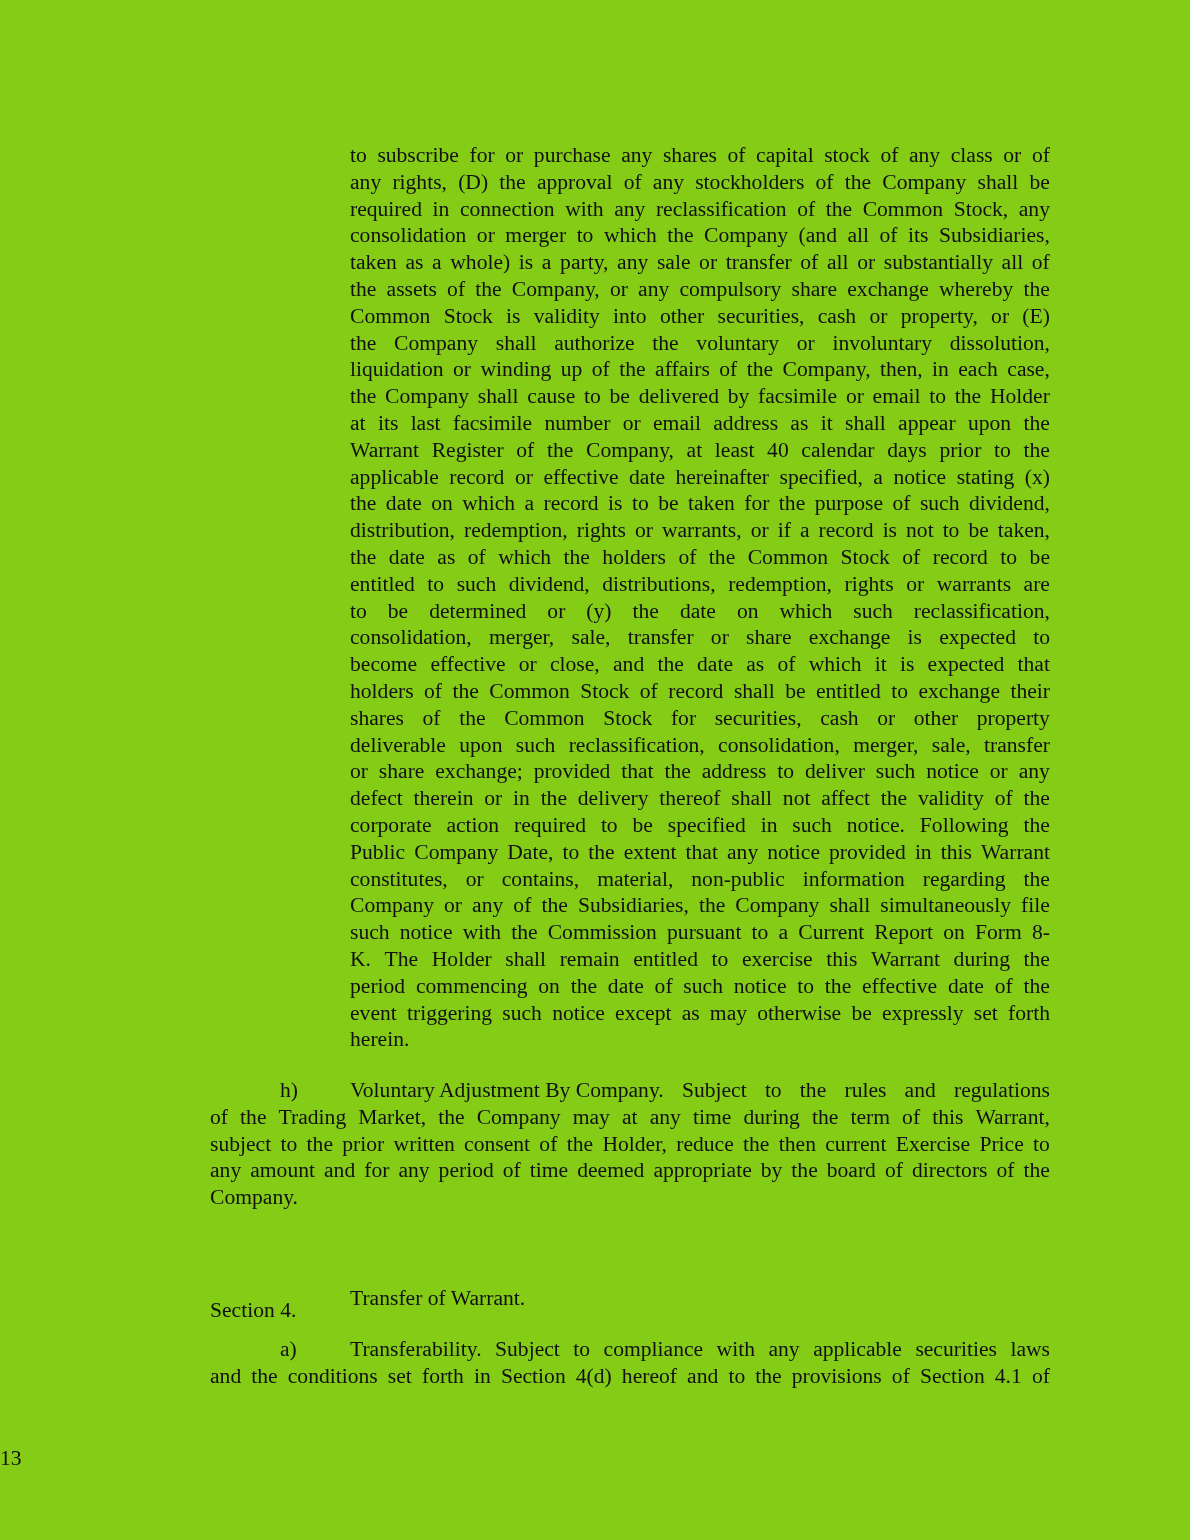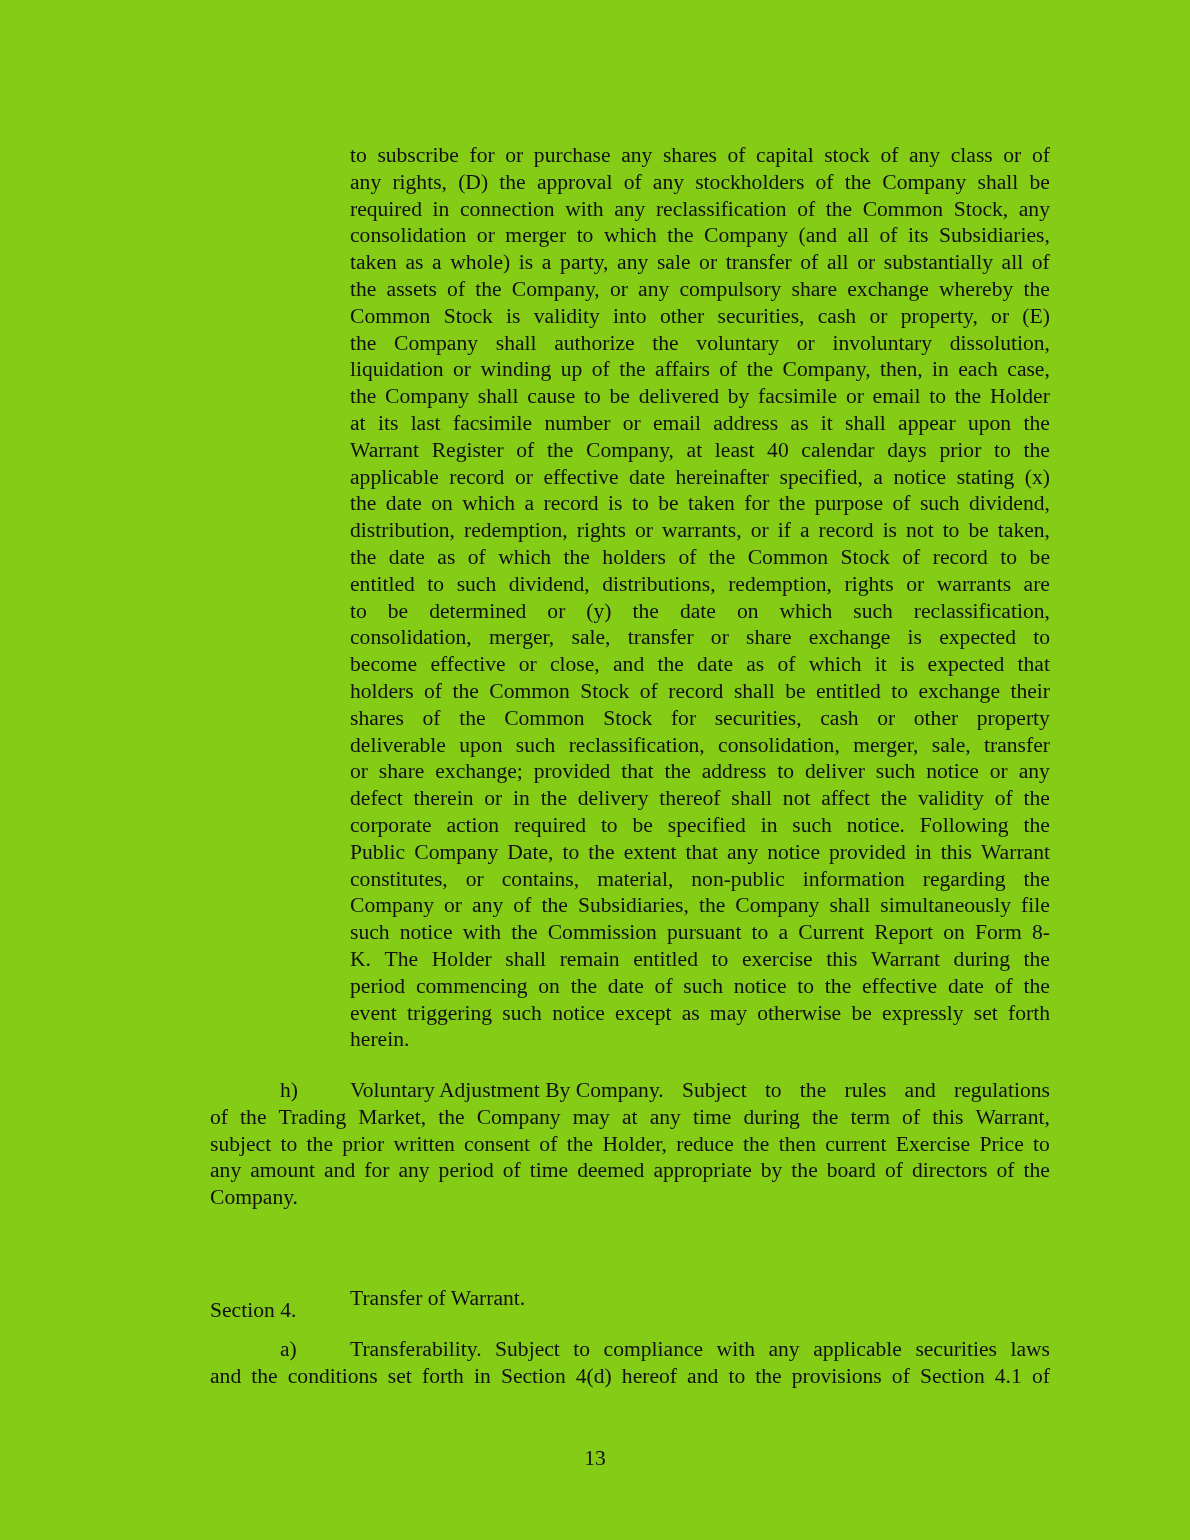--- a/index.html
+++ b/index.html
@@ -21,21 +21,21 @@
     .first-rest { position: absolute; left: 140px; right: 0; top: 0; display: flex; justify-content: space-between; white-space: pre; }
     .u { text-underline-offset: 3px; text-decoration-thickness: 1px; }
 
     .section-heading { position: absolute; left: 210px; top: 1285px; height: 26.8px; line-height: 26.8px; }
     .section-num { position: absolute; left: 0; top: 12px; white-space: nowrap; }
     .section-title { position: absolute; left: 140px; top: 0; white-space: nowrap; }
 
     .para-a { position: absolute; left: 210px; top: 1336px; width: 840px; }
     .para-a .first { position: relative; height: 26.8px; line-height: 26.8px; }
 
-    .page-number { position: absolute; left: 0; width: 1190px; top: 1445px; text-align: center; line-height: 26.8px; }
+    .page-number { position: absolute; left: 0; width: 1190px; top: 1445px; text-align: left; line-height: 26.8px; }
   </style>
 </head>
 <body>
 
 <div class="page">
 
   <div class="block-indented" id="cont-block">
       <div class="jline"><span class="w">to</span><span class="w">subscribe</span><span class="w">for</span><span class="w">or</span><span class="w">purchase</span><span class="w">any</span><span class="w">shares</span><span class="w">of</span><span class="w">capital</span><span class="w">stock</span><span class="w">of</span><span class="w">any</span><span class="w">class</span><span class="w">or</span><span class="w">of</span></div>
       <div class="jline"><span class="w">any</span><span class="w">rights,</span><span class="w">(D)</span><span class="w">the</span><span class="w">approval</span><span class="w">of</span><span class="w">any</span><span class="w">stockholders</span><span class="w">of</span><span class="w">the</span><span class="w">Company</span><span class="w">shall</span><span class="w">be</span></div>
       <div class="jline"><span class="w">required</span><span class="w">in</span><span class="w">connection</span><span class="w">with</span><span class="w">any</span><span class="w">reclassification</span><span class="w">of</span><span class="w">the</span><span class="w">Common</span><span class="w">Stock,</span><span class="w">any</span></div>

